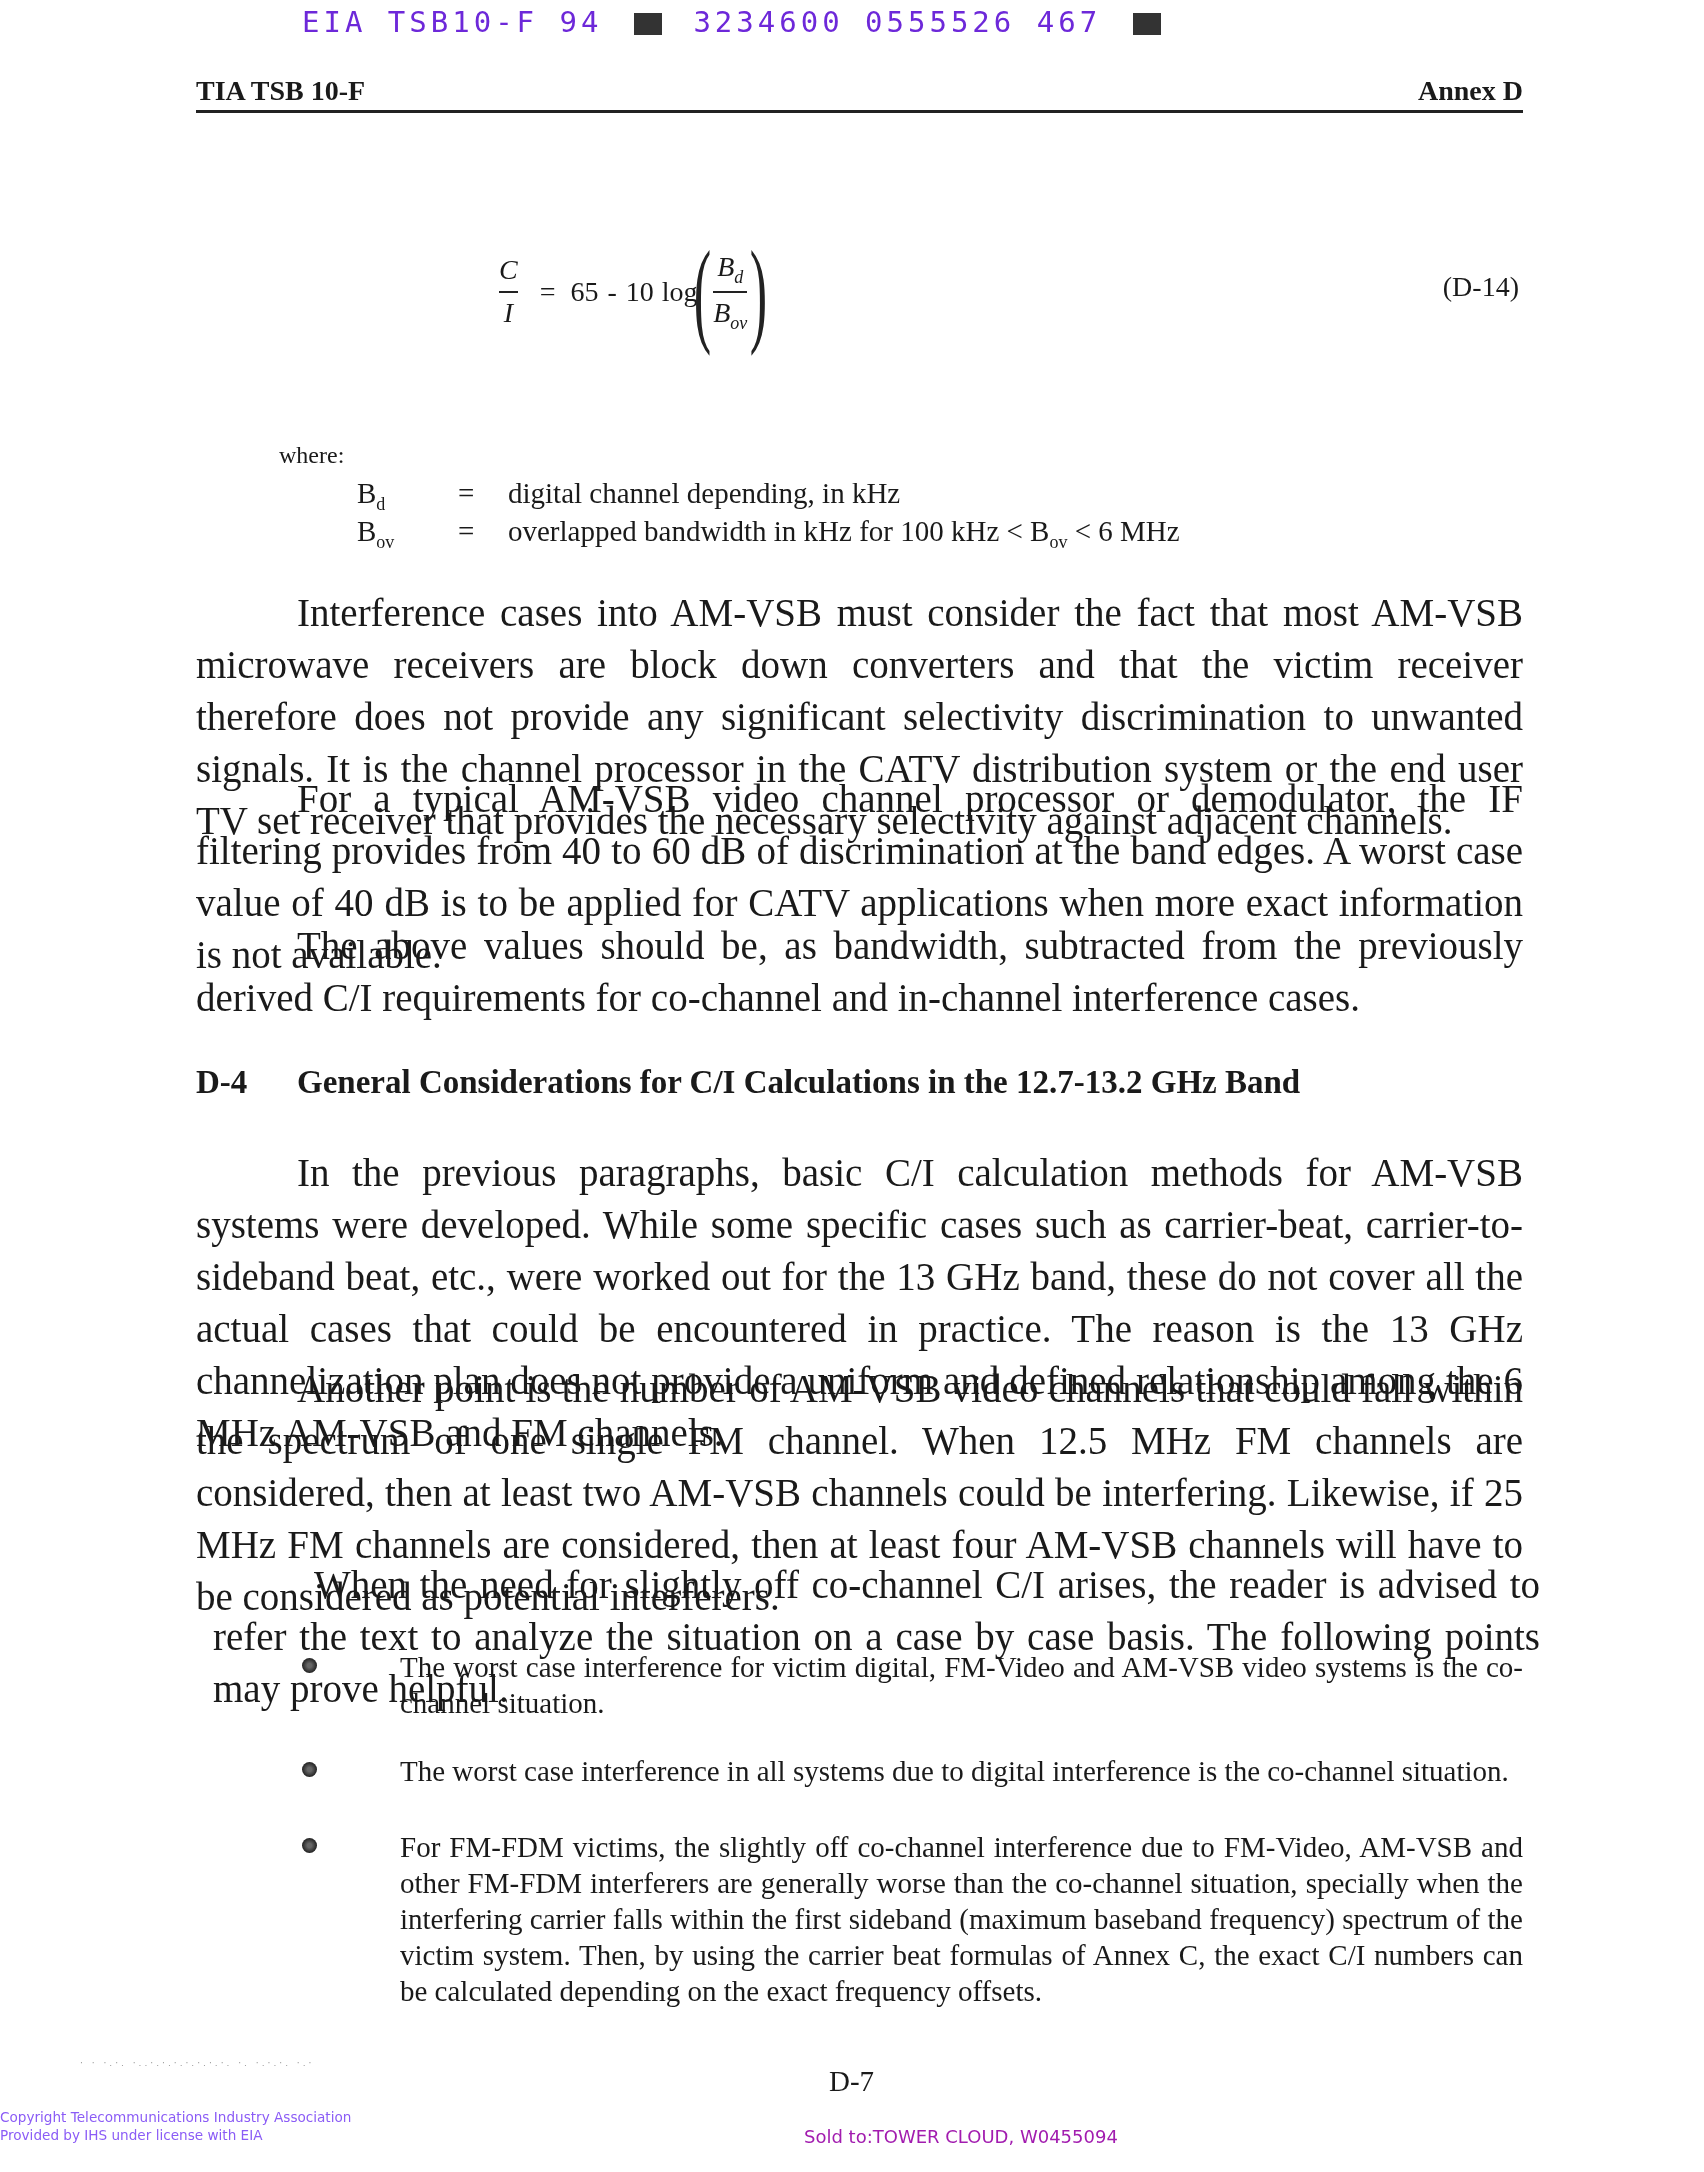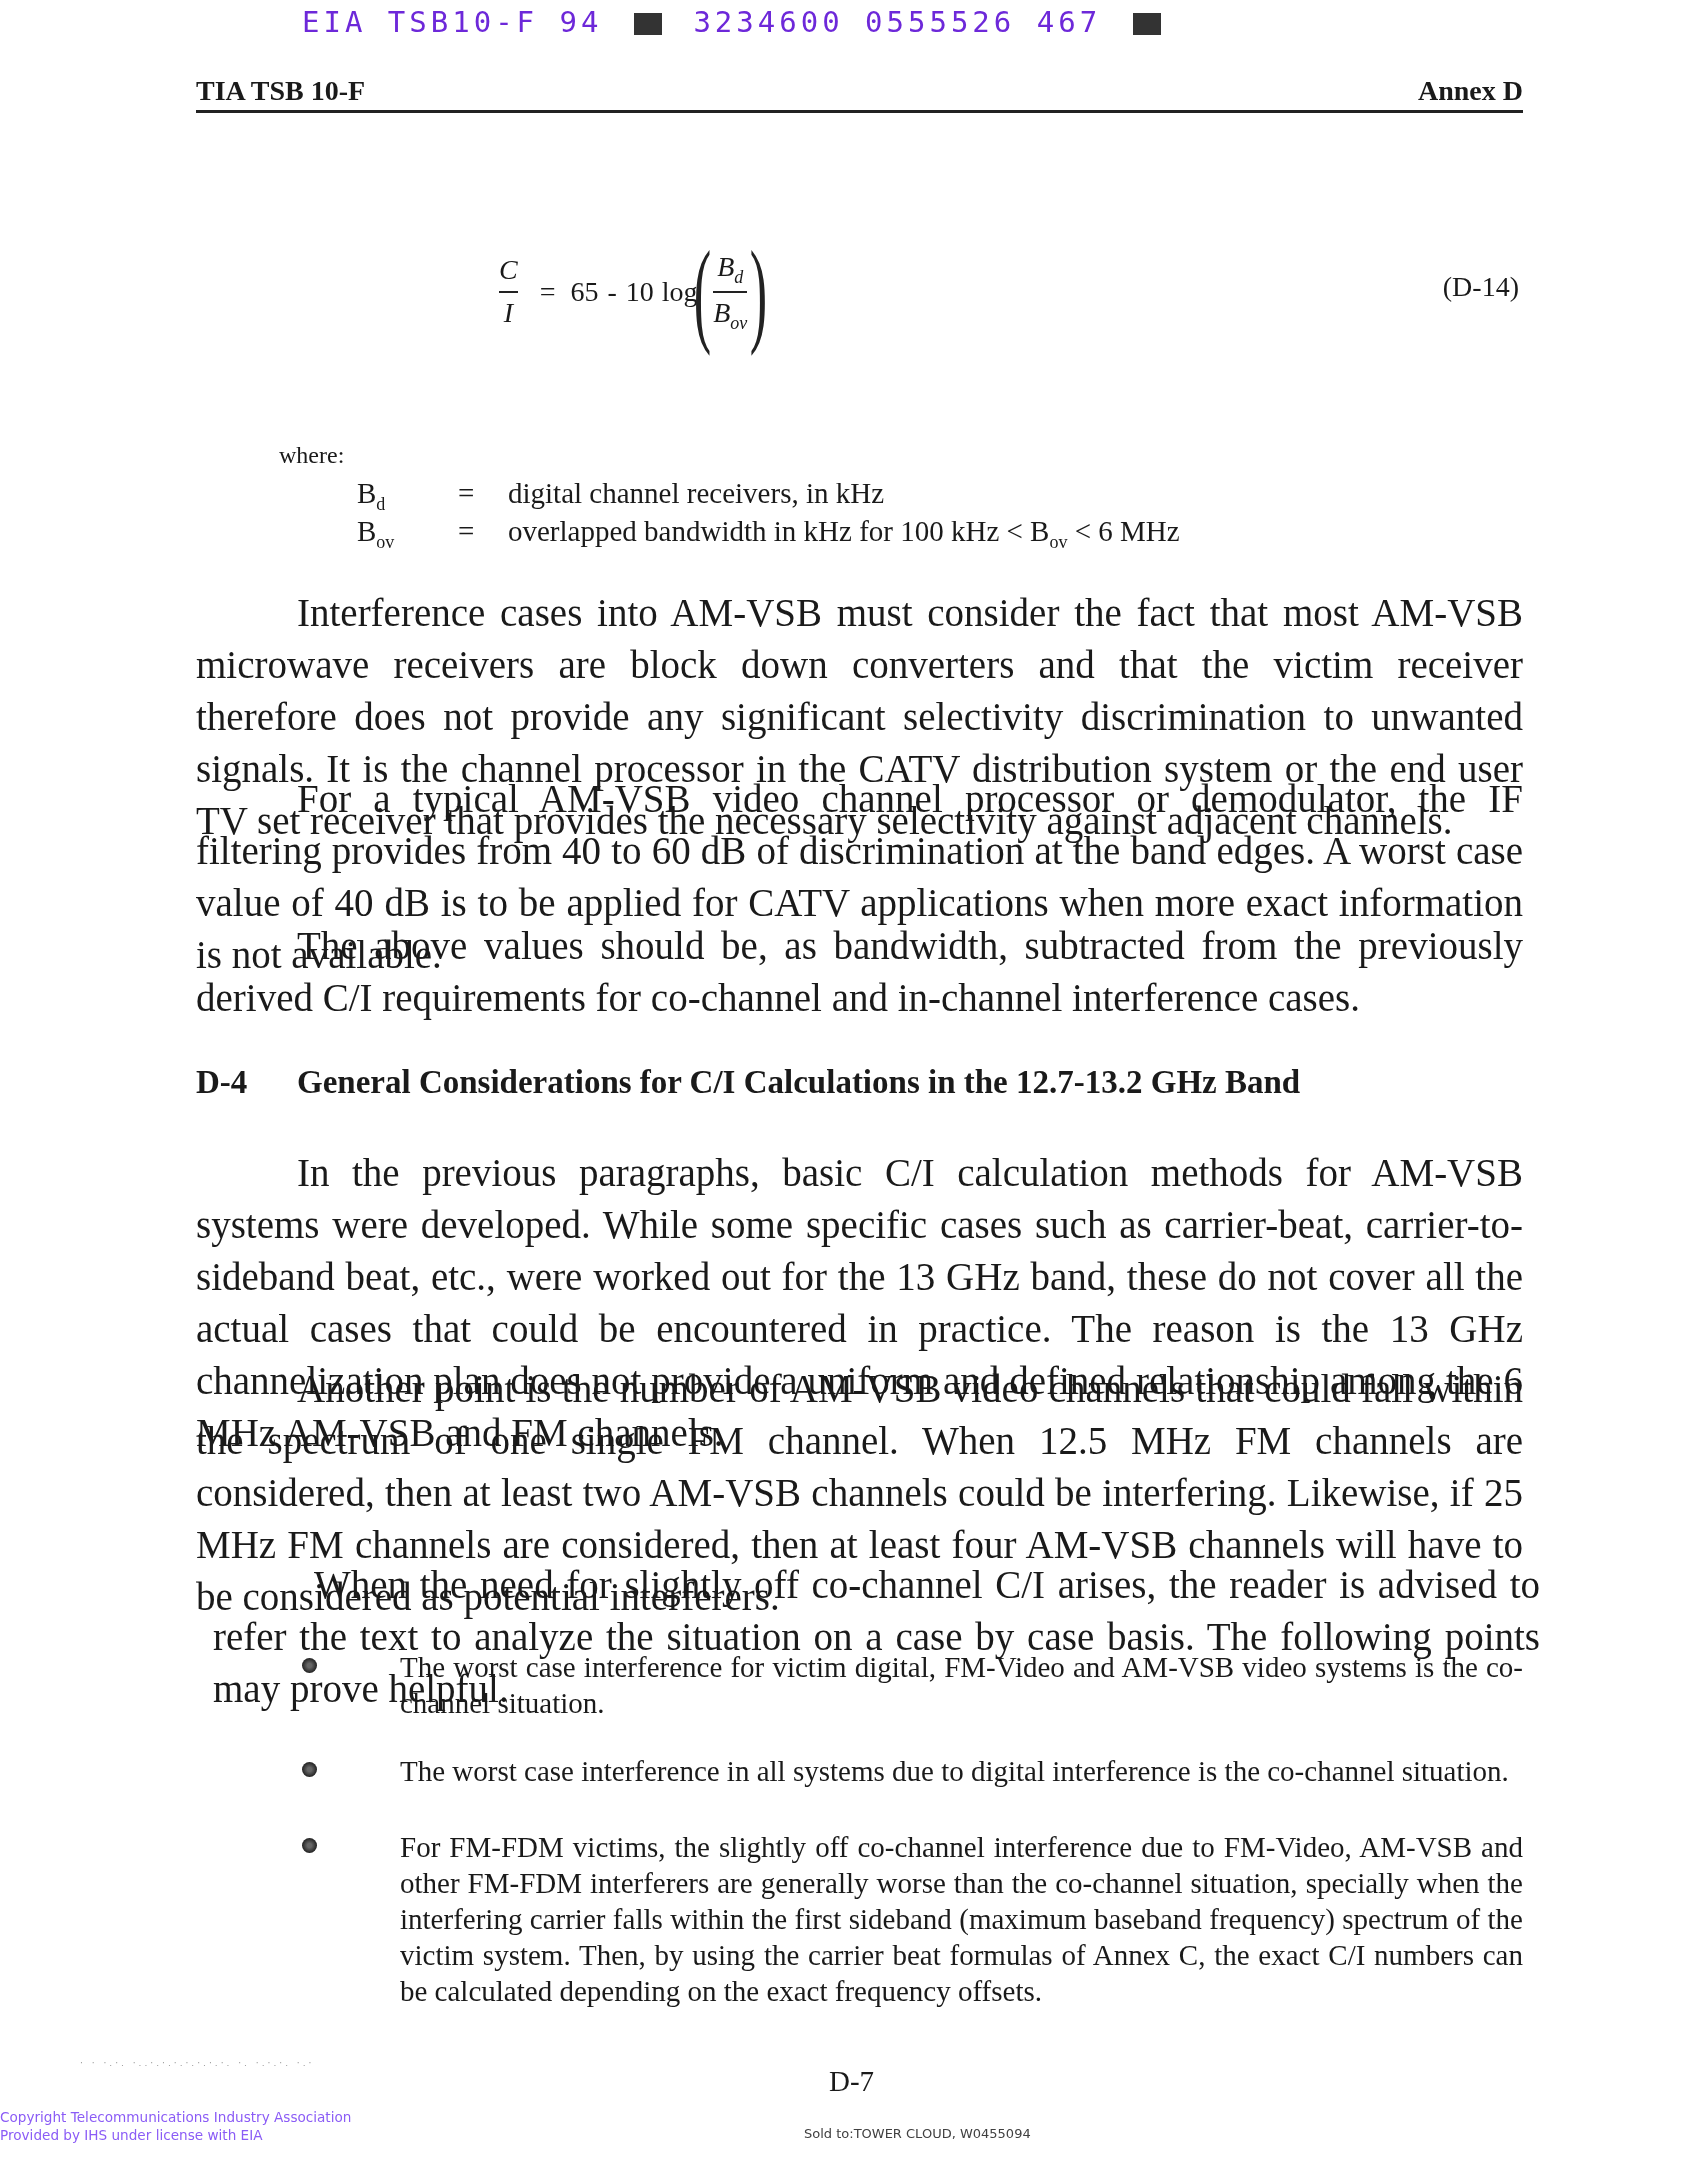--- a/index.html
+++ b/index.html
@@ -32,21 +32,21 @@
   .section-heading .num { display:inline-block; width:101px; }
 
   .bullet-item { position:absolute; left:302px; width:1221px; font-size:29px; line-height:36px; text-align:justify; }
   .bullet-dot { position:absolute; left:0; top:9px; width:15px; height:15px; border-radius:50%;
                 background:radial-gradient(circle, #666 20%, #222 70%); }
   .bullet-text { position:absolute; left:98px; width:1123px; }
 
   .page-num { left:829px; top:2065px; font-size:29px; }
   .dots-noise { left:80px; top:2058px; font-size:9px; color:#999; letter-spacing:3px; font-family:"DejaVu Sans", sans-serif; }
   .copyright { left:0; top:2108px; font-family:"DejaVu Sans", sans-serif; font-size:13.6px; line-height:18px; color:#8b5cf6; }
-  .sold-to { left:804px; top:2126px; font-family:"DejaVu Sans", sans-serif; font-size:13px; color:#404040; }
+  .sold-to { left:804px; top:2126px; font-family:"DejaVu Sans", sans-serif; font-size:18px; color:#a21caf; }
 </style>
 </head>
 <body>
 
 <div class="abs" style="left:302px; top:5px; font-family:'DejaVu Sans Mono', monospace; font-size:29px; letter-spacing:4px; color:#6d28d9; white-space:nowrap;">
   <span>EIA TSB10-F 94</span>
   <span class="scan-block"></span>
   <span>3234600 0555526 467</span>
   <span class="scan-block"></span>
 </div>
@@ -74,21 +74,21 @@
     <span class="den"><span>B</span><span class="sub">ov</span></span>
   </span>
   <span class="paren">)</span>
 </div>
 <div class="abs eq-number">(D-14)</div>
 
 <div class="abs where">where:</div>
 <div class="def-row" style="top:477px;">
   <span class="def-sym"><span>B</span><span class="sub">d</span></span>
   <span class="def-eq">=</span>
-  <span class="def-text">digital channel receivers, in kHz</span>
+  <span class="def-text">digital channel depending, in kHz</span>
 </div>
 <div class="def-row" style="top:515px;">
   <span class="def-sym"><span>B</span><span class="sub">ov</span></span>
   <span class="def-eq">=</span>
   <span class="def-text"><span>overlapped bandwidth in kHz for  100 kHz  &lt;  B</span><span class="sub">ov</span><span> &lt; 6 MHz</span></span>
 </div>
 
 <p class="para" style="top:587px; margin:0;">Interference cases into AM-VSB must consider the fact that most AM-VSB microwave receivers are block down converters and that the victim receiver therefore does not provide any significant selectivity discrimination to unwanted signals.  It is the channel processor in the CATV distribution system or the end user TV set receiver that provides the necessary selectivity against adjacent channels.</p>
 <p class="para" style="top:773px; margin:0;">For a typical AM-VSB video channel processor or demodulator, the IF filtering provides from 40 to 60 dB of discrimination at the band edges.  A worst case value of 40 dB is to be applied for CATV applications when more exact information is not available.</p>
 <p class="para" style="top:920px; margin:0;">The above values should be, as bandwidth, subtracted from the previously derived C/I requirements for co-channel and in-channel interference cases.</p>

